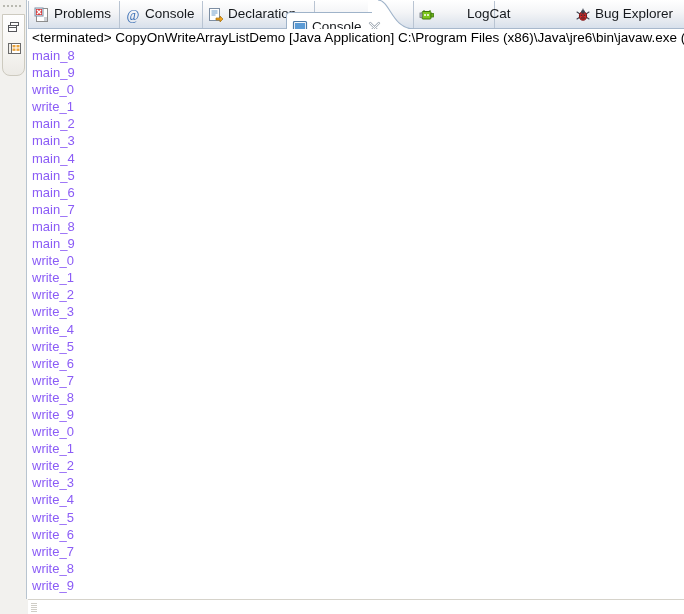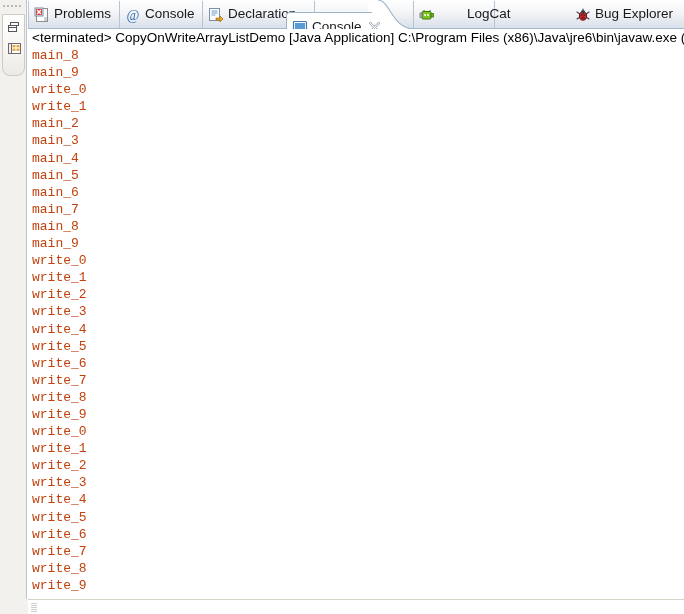--- a/index.html
+++ b/index.html
@@ -140,24 +140,24 @@
   .console-inner {
     position: absolute;
     left: 0; top: 0; right: 0; bottom: 0;
     background: #ffffff;
     overflow: hidden;
   }
   .console-text {
     position: absolute;
     left: 4px;
     top: 0px;
-    font-family: Liberation Mono, monospace;
+    font-family: Liberation Sans, sans-serif;
     font-size: 13px;
     line-height: 17.1px;
-    color: #c2410c;
+    color: #8b5cf6;
     white-space: pre;
   }
   .line-header {
     font-family: "Liberation Sans", sans-serif;
     font-size: 13.5px;
     color: #000000;
     white-space: pre;
     line-height: 17.1px;
   }
 

